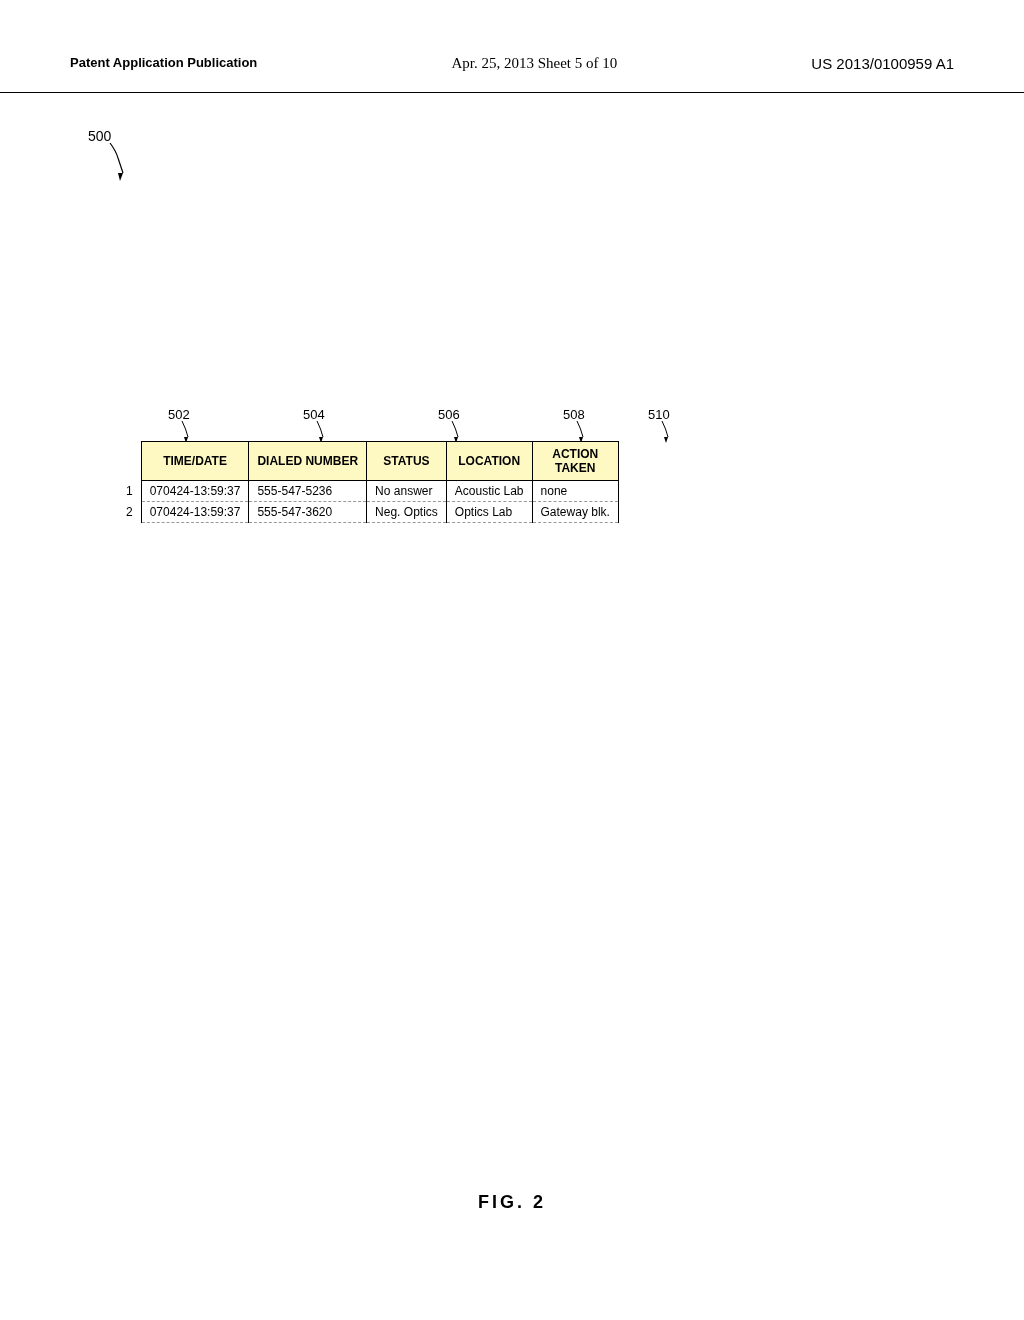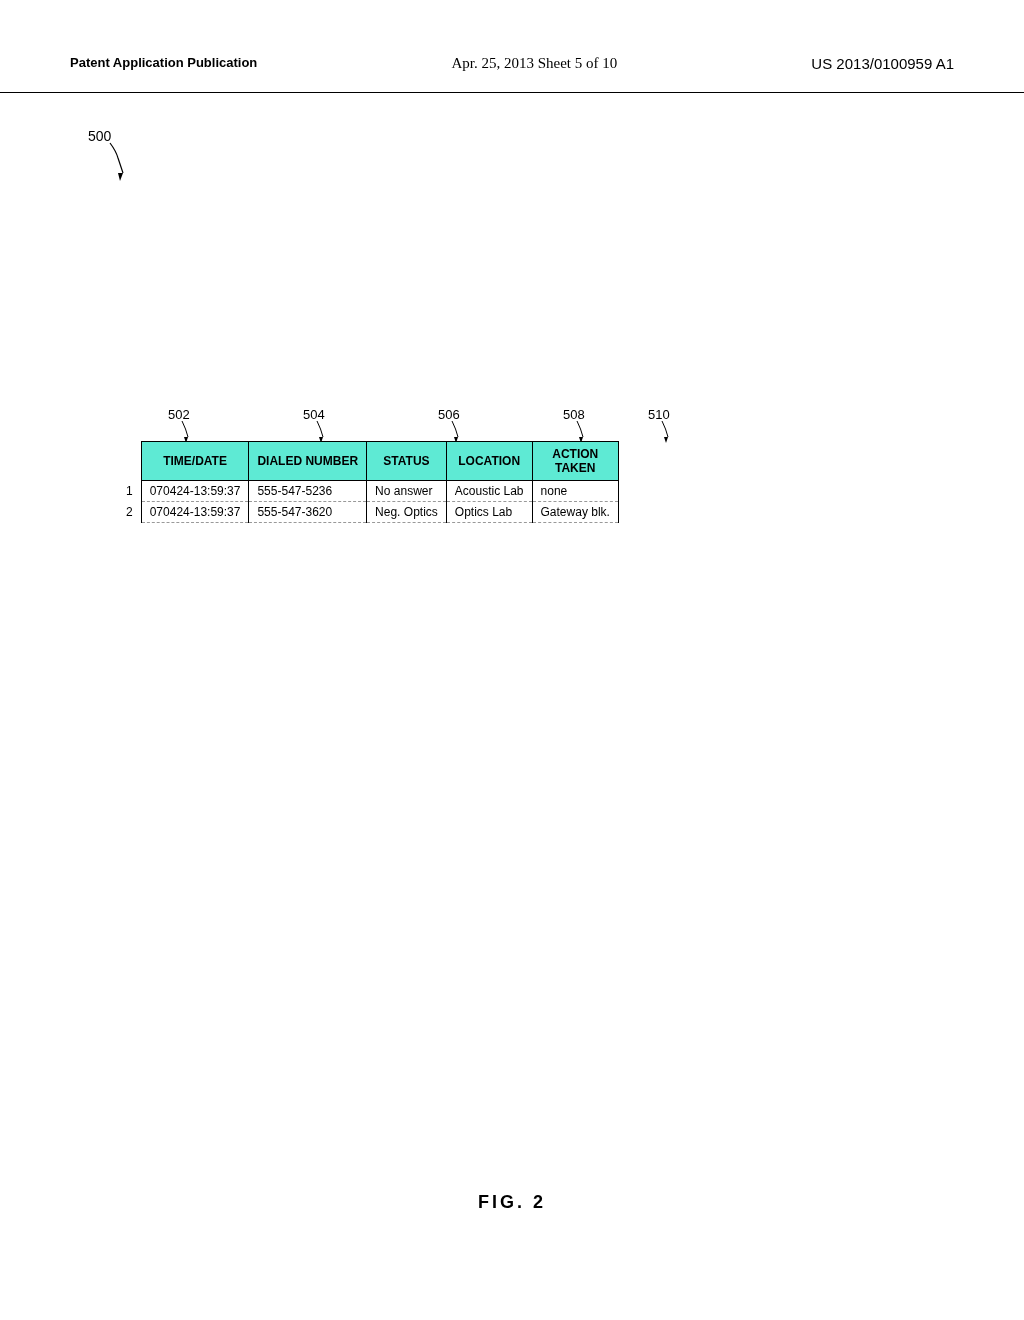--- a/index.html
+++ b/index.html
@@ -65,21 +65,21 @@
       font-family: Arial, sans-serif;
       margin-left: 30px;
       margin-top: 30px;
     }
 
     .data-table th {
       border: 1px solid #000;
       padding: 5px 8px;
       text-align: center;
       font-weight: bold;
-      background: #5eead4;
+      background: #fef9c3;
       font-size: 12px;
     }
 
     .data-table td {
       border: 1px dashed #999;
       border-left: 1px solid #000;
       padding: 3px 8px;
       font-size: 12px;
       vertical-align: middle;
     }

